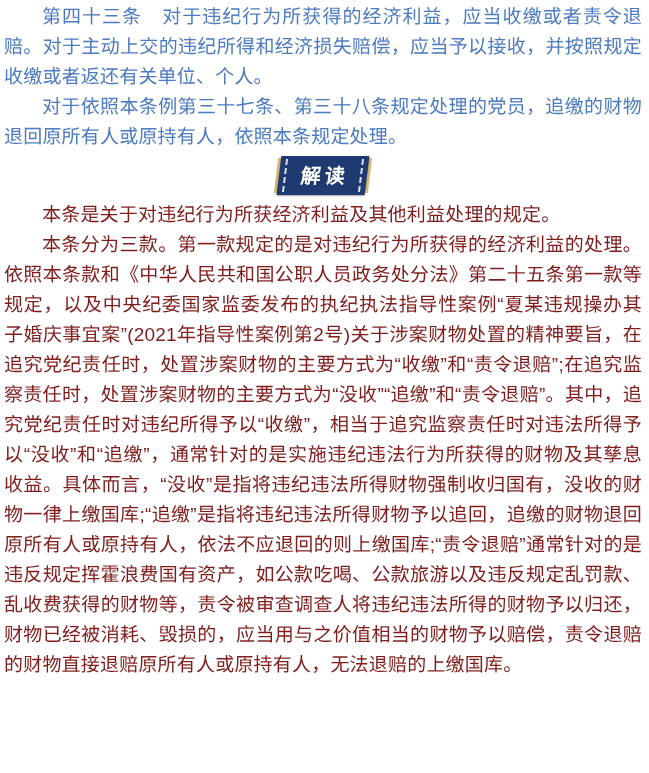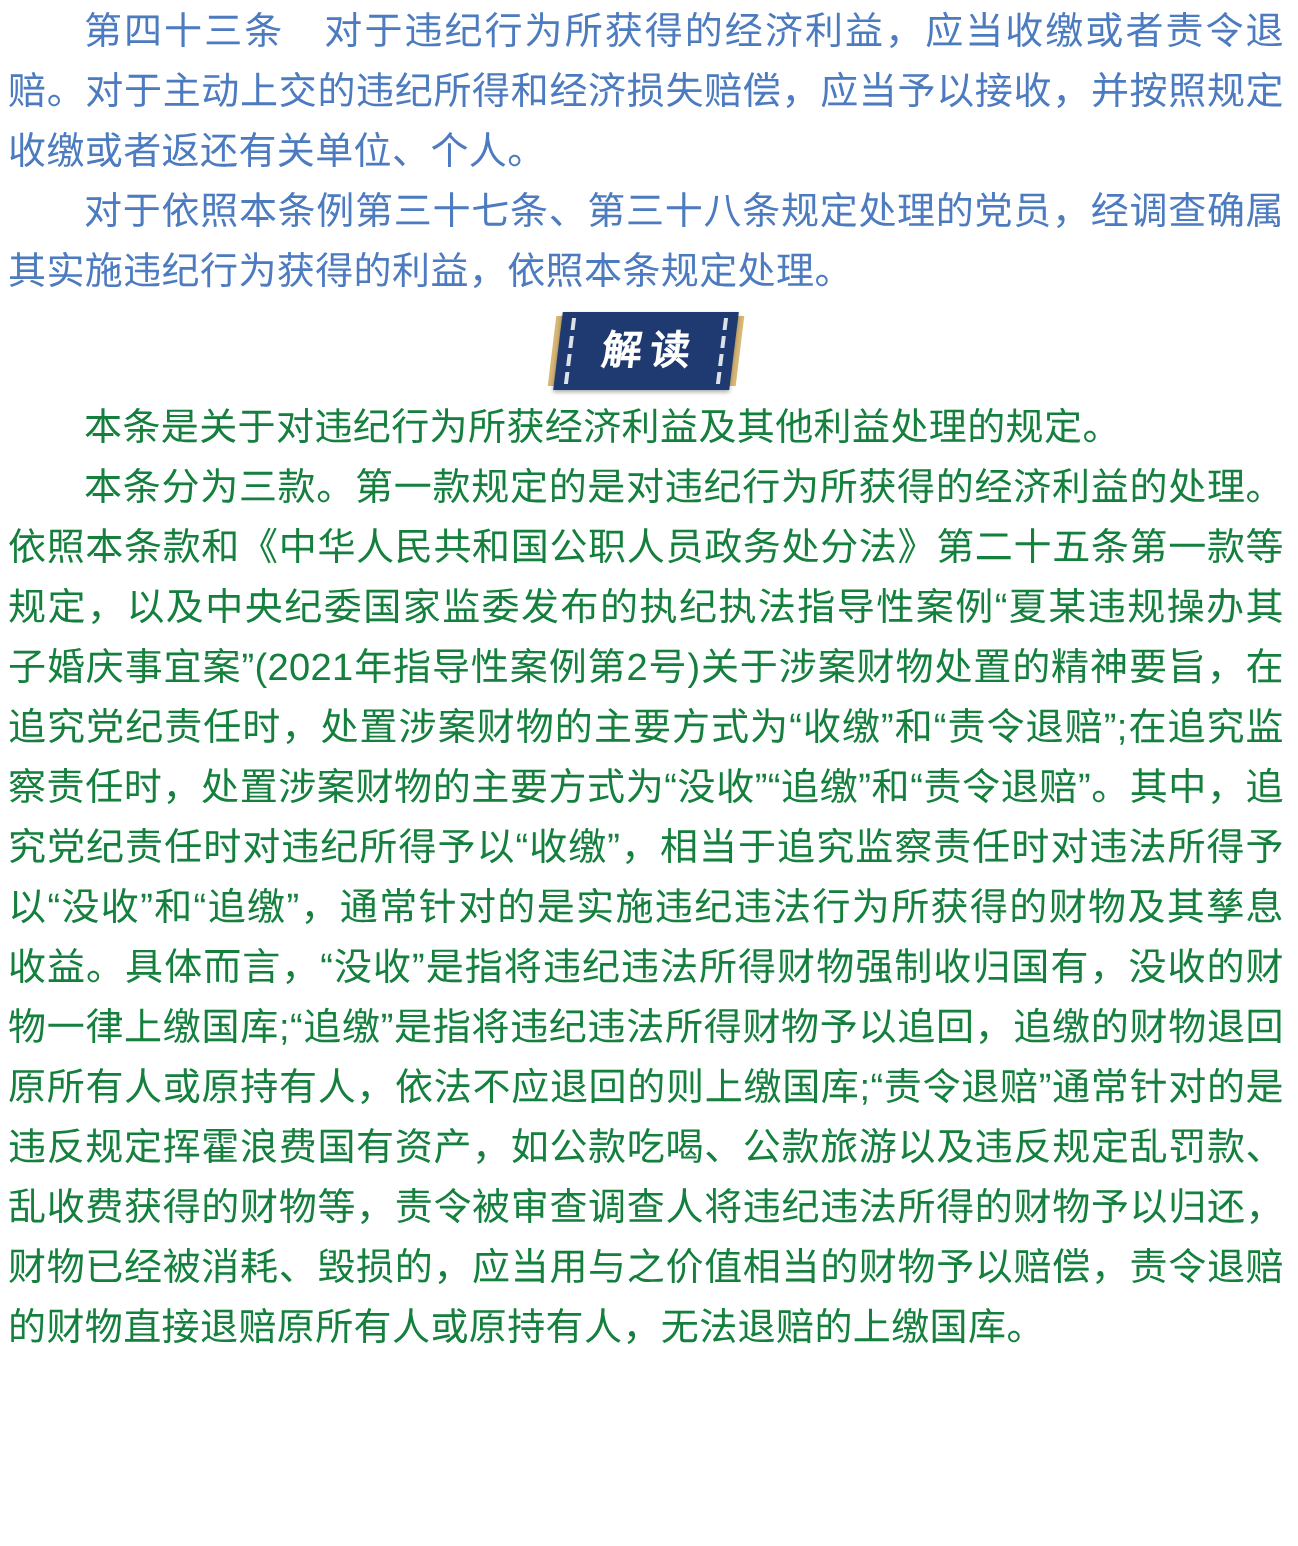--- a/index.html
+++ b/index.html
@@ -89,33 +89,33 @@
     line-height: 1;
   }
 </style>
 </head>
 <body>
 
 <div class="page">
 
   <div class="statute" style="color: rgb(76, 123, 192);">
     <p>第四十三条　对于违纪行为所获得的经济利益，应当收缴或者责令退赔。对于主动上交的违纪所得和经济损失赔偿，应当予以接收，并按照规定收缴或者返还有关单位、个人。</p>
-    <p>对于依照本条例第三十七条、第三十八条规定处理的党员，经调查确属其实施违纪行为获得的利益，依照本条规定处理。</p>
+    <p>对于依照本条例第三十七条、第三十八条规定处理的党员，追缴的财物退回原所有人或原持有人，依照本条规定处理。</p>
   </div>
 
   <div class="badge-row">
     <div class="ribbon">
       <div class="fold fold-left" style="background: rgb(217, 184, 119);"></div>
       <div class="fold fold-right" style="background: rgb(217, 184, 119);"></div>
       <div class="ribbon-body" style="background: rgb(30, 58, 112);">
         <div class="stitch stitch-left"></div>
         <div class="stitch stitch-right"></div>
         <span class="ribbon-label" style="color: rgb(255, 255, 255);">解读</span>
       </div>
     </div>
   </div>
 
-  <div class="interp" style="color: #15803d;">
+  <div class="interp" style="color: #7f1d1d;">
     <p>本条是关于对违纪行为所获经济利益及其他利益处理的规定。</p>
     <p>本条分为三款。第一款规定的是对违纪行为所获得的经济利益的处理。依照本条款和《中华人民共和国公职人员政务处分法》第二十五条第一款等规定，以及中央纪委国家监委发布的执纪执法指导性案例“夏某违规操办其子婚庆事宜案”(2021年指导性案例第2号)关于涉案财物处置的精神要旨，在追究党纪责任时，处置涉案财物的主要方式为“收缴”和“责令退赔”;在追究监察责任时，处置涉案财物的主要方式为“没收”“追缴”和“责令退赔”。其中，追究党纪责任时对违纪所得予以“收缴”，相当于追究监察责任时对违法所得予以“没收”和“追缴”，通常针对的是实施违纪违法行为所获得的财物及其孳息收益。具体而言，“没收”是指将违纪违法所得财物强制收归国有，没收的财物一律上缴国库;“追缴”是指将违纪违法所得财物予以追回，追缴的财物退回原所有人或原持有人，依法不应退回的则上缴国库;“责令退赔”通常针对的是违反规定挥霍浪费国有资产，如公款吃喝、公款旅游以及违反规定乱罚款、乱收费获得的财物等，责令被审查调查人将违纪违法所得的财物予以归还，财物已经被消耗、毁损的，应当用与之价值相当的财物予以赔偿，责令退赔的财物直接退赔原所有人或原持有人，无法退赔的上缴国库。</p>
   </div>
 
 </div>
 
 </body></html>

